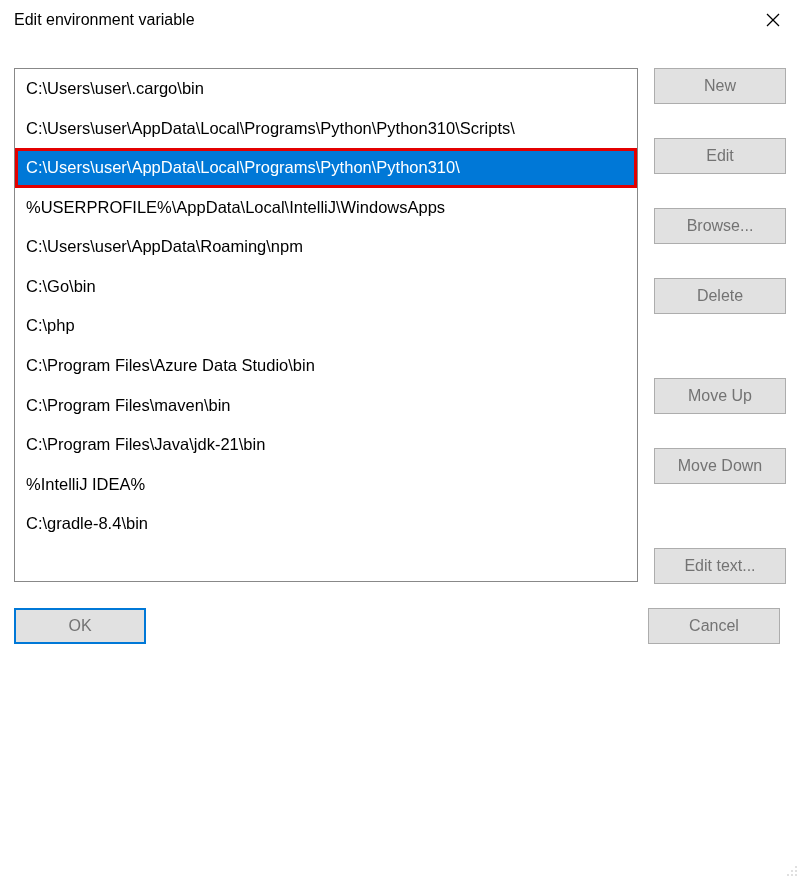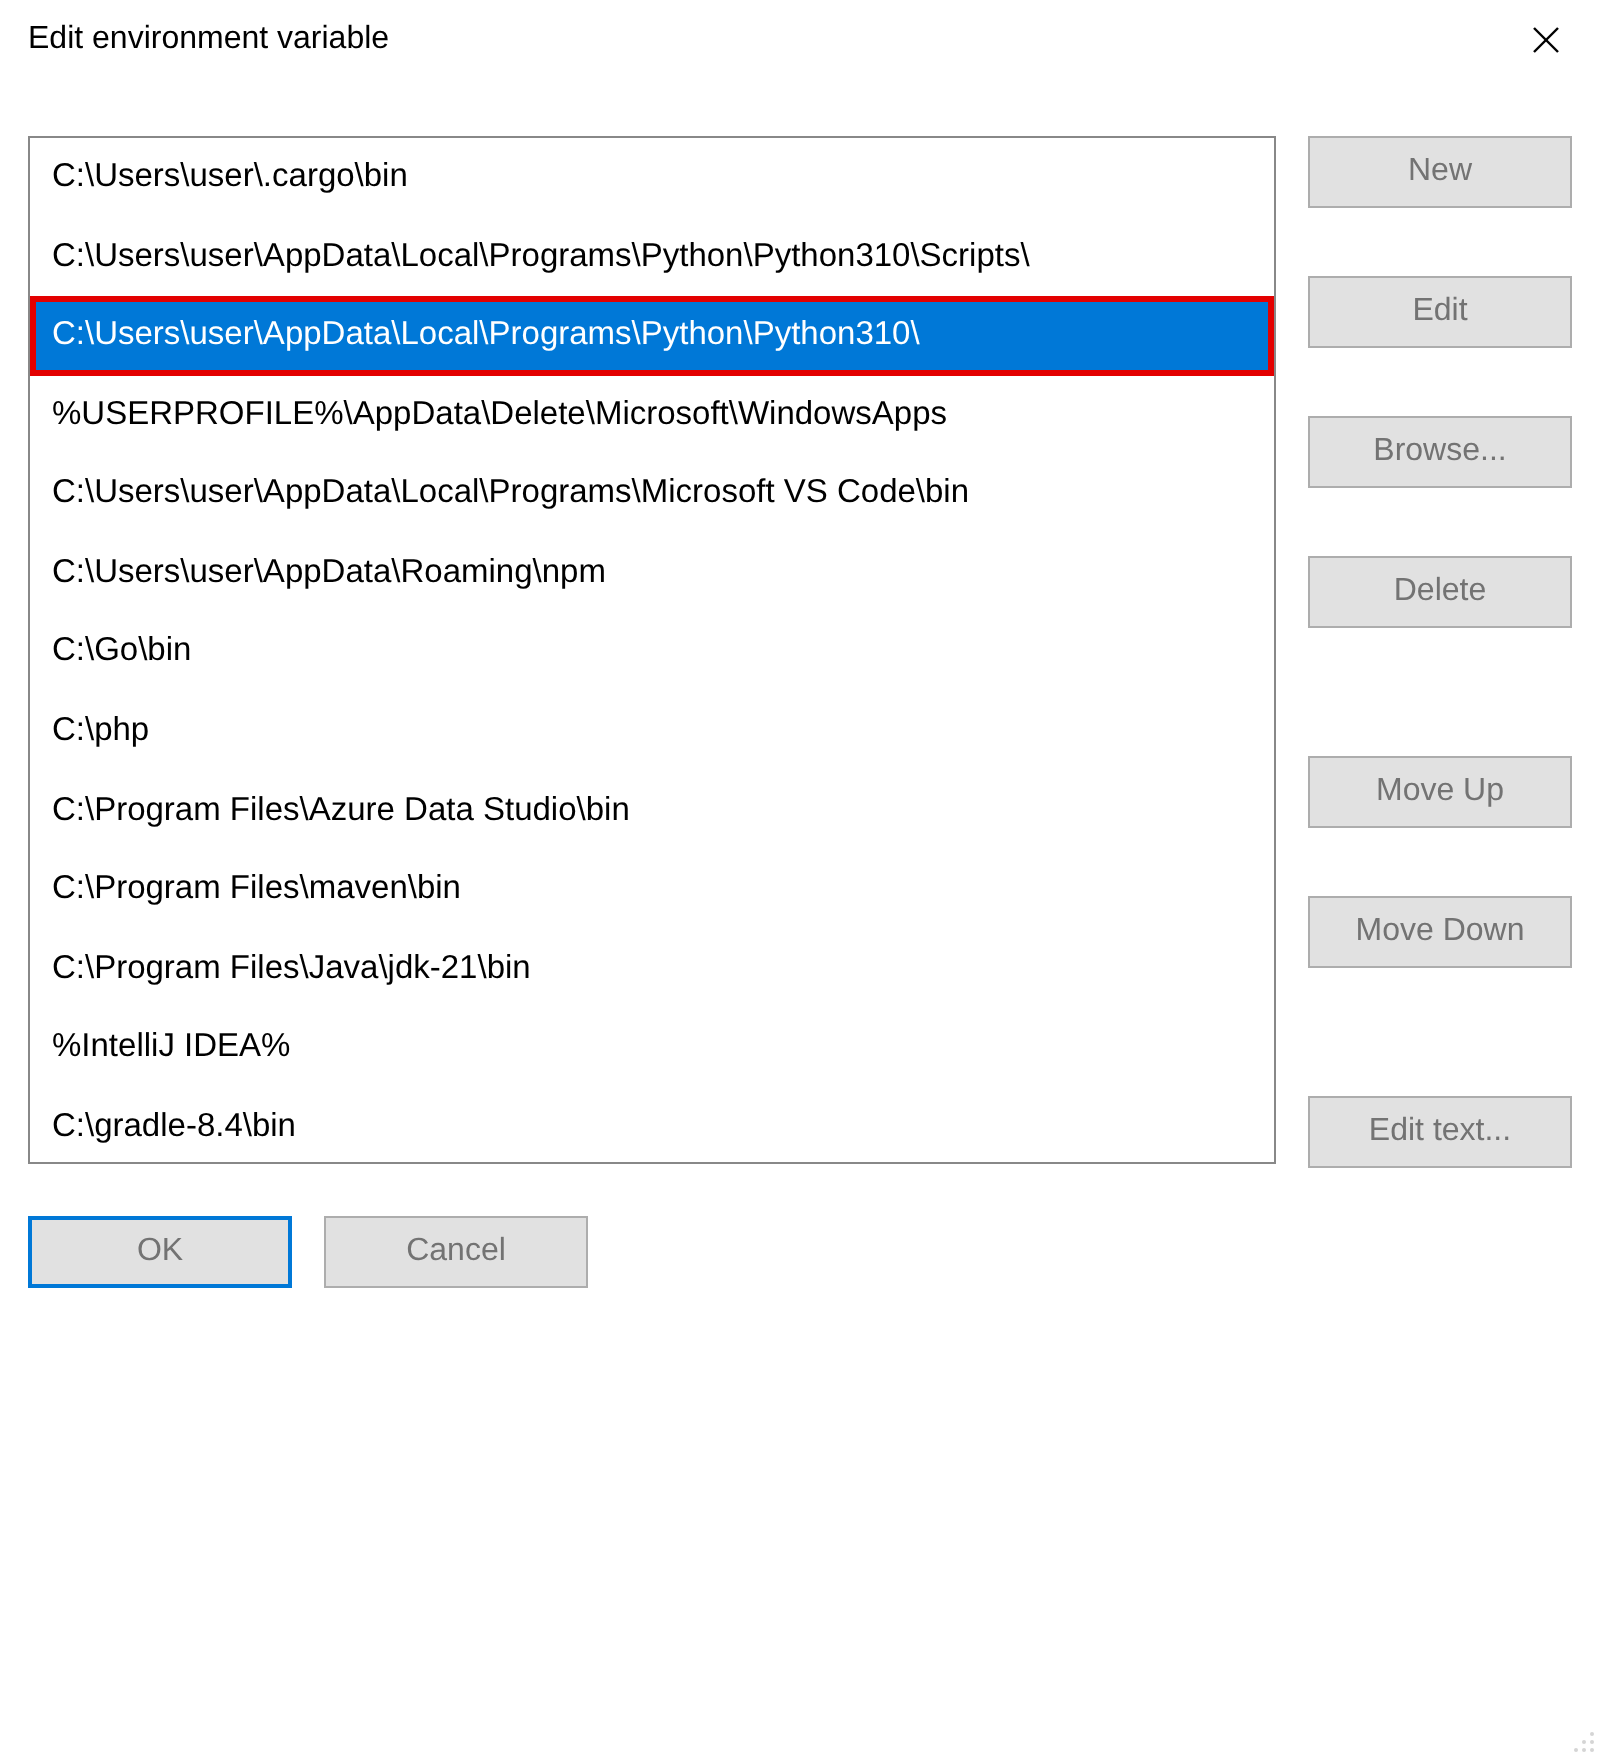--- a/index.html
+++ b/index.html
@@ -86,21 +86,21 @@
       cursor: default;
       display: flex;
       align-items: center;
       justify-content: center;
     }
     .side-buttons .btn { margin-bottom: 34px; }
     .side-buttons .gap-big { margin-bottom: 64px; }
     .side-buttons .btn:last-child { margin-bottom: 0; }
     .footer {
       display: flex;
-      justify-content: flex-start;
+      justify-content: space-between;
       gap: 16px;
       padding: 24px 6px 0 0;
     }
     .footer .btn { width: 132px; }
     .btn.primary {
       background: #e1e1e1;
       border: 2px solid #0078d7;
     }
     .resize-grip {
       position: absolute;
@@ -124,22 +124,21 @@
       </svg>
     </span>
   </div>
 
   <div class="content">
     <div class="main-row">
       <div class="listbox" id="listbox">
           <div class="list-item">C:\Users\user\.cargo\bin</div>
           <div class="list-item">C:\Users\user\AppData\Local\Programs\Python\Python310\Scripts\</div>
           <div class="list-item selected">C:\Users\user\AppData\Local\Programs\Python\Python310\</div>
-          <div class="list-item">%USERPROFILE%\AppData\Delete\Microsoft\WindowsApps</div>
-          <div class="list-item">C:\Users\user\AppData\Local\Programs\Microsoft VS Code\bin</div>
+          <div class="list-item">%USERPROFILE%\AppData\Local\IntelliJ\WindowsApps</div>
           <div class="list-item">C:\Users\user\AppData\Roaming\npm</div>
           <div class="list-item">C:\Go\bin</div>
           <div class="list-item">C:\php</div>
           <div class="list-item">C:\Program Files\Azure Data Studio\bin</div>
           <div class="list-item">C:\Program Files\maven\bin</div>
           <div class="list-item">C:\Program Files\Java\jdk-21\bin</div>
           <div class="list-item">%IntelliJ IDEA%</div>
           <div class="list-item">C:\gradle-8.4\bin</div>
         </div>
       <div class="side-buttons">

